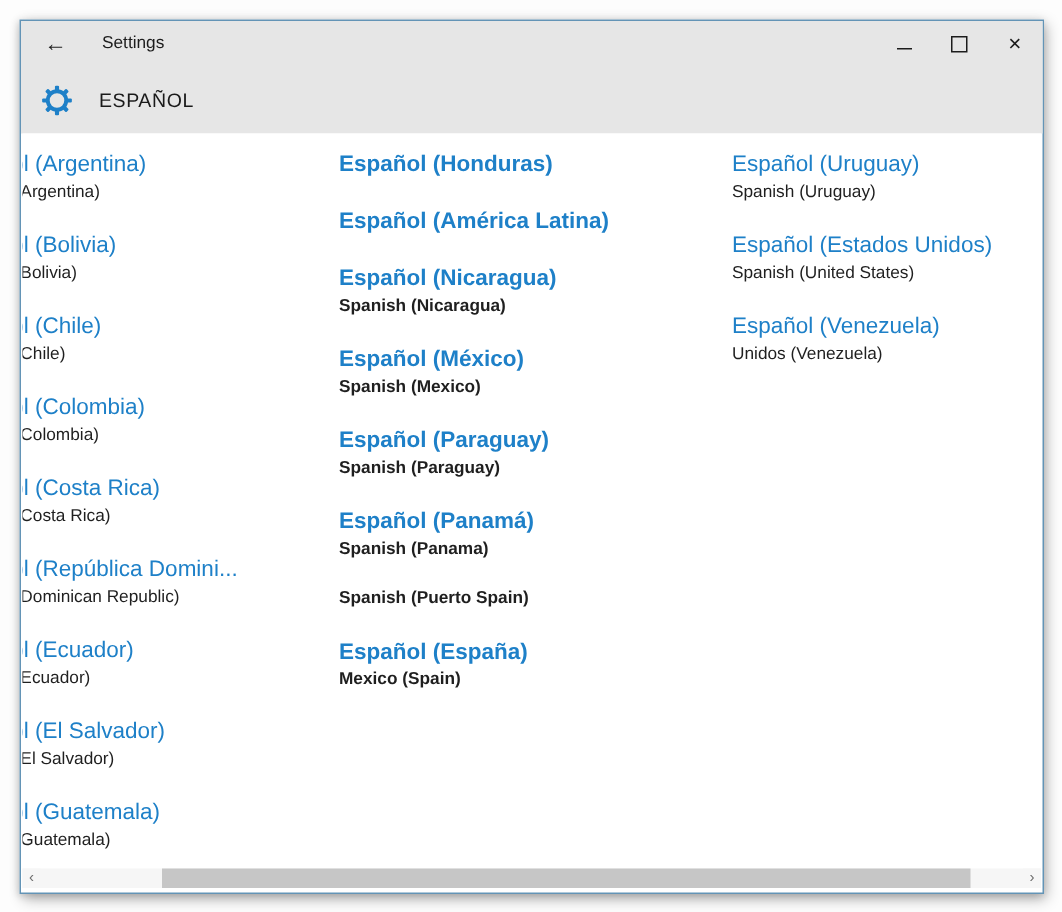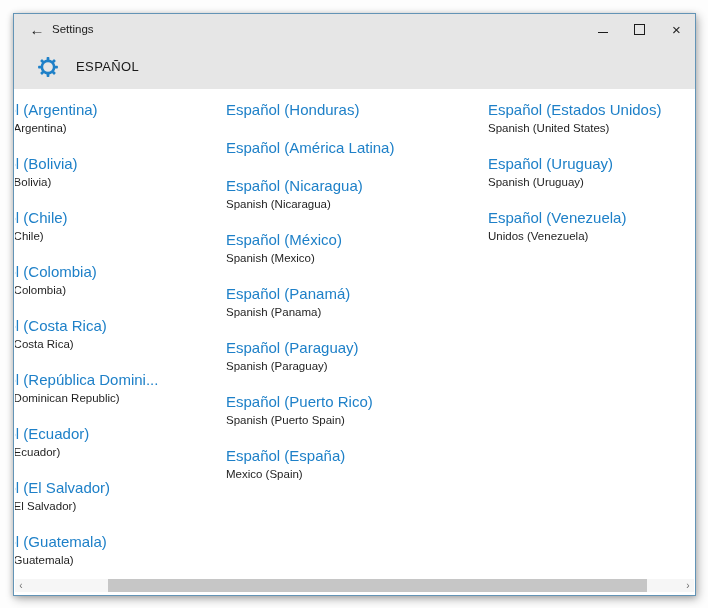--- a/index.html
+++ b/index.html
@@ -5,36 +5,36 @@
   html,body{margin:0;padding:0;background:#ffffff;width:708px;height:608px;overflow:hidden;
     font-family:"Liberation Sans","DejaVu Sans",sans-serif;-webkit-font-smoothing:antialiased;}
   .stage{position:relative;width:708px;height:608px;background:#fdfdfd;}
   .window{position:absolute;left:13px;top:13px;width:681px;height:581px;background:#fff;
     border:1px solid var(--window-border,#6394b6);box-shadow:2px 3px 9px rgba(0,0,0,.30), -1px 1px 5px rgba(0,0,0,.15);}
   
   .titlebar{position:absolute;left:0;top:0;right:0;height:30px;background:var(--chrome-bg,#e6e6e6);
     display:flex;align-items:center;}
   .back-btn{width:30px;height:100%;margin-left:8px;display:flex;align-items:center;justify-content:center;
     font-size:15px;color:#1c1c1c;cursor:pointer;}
-  .win-title{font-size:11.5px;color:#1c1c1c;}
+  .win-title{margin-left:16px;font-size:11.5px;color:#1c1c1c;}
   .controls{margin-left:auto;display:flex;height:100%;}
   .win-btn{width:37px;height:100%;display:flex;align-items:center;justify-content:center;color:#1c1c1c;}
   .glyph-min{width:10px;border-top:1.4px solid #1c1c1c;margin-top:6px;}
   .glyph-max{width:9px;height:9px;border:1.4px solid #1c1c1c;}
   .glyph-close{font-size:15px;line-height:15px;}
   
   .appheader{position:absolute;left:0;top:30px;right:0;height:45px;background:var(--chrome-bg,#e6e6e6);
-    display:flex;align-items:center;padding-left:23px;box-sizing:border-box;}
+    display:flex;align-items:center;padding-left:13px;box-sizing:border-box;}
   .gear{width:22px;height:22px;flex:0 0 auto;}
   .appname{margin-left:17px;font-size:13px;letter-spacing:.4px;color:#1a1a1a;}
   
   .content{position:absolute;left:1px;right:1px;top:75px;bottom:17px;background:#fff;overflow:hidden;}
   .col{position:absolute;top:11px;}
   .col[data-col="0"]{left:-50px;}
-  .col[data-col="1"]{left:211px;}
+  .col[data-col="1"]{left:211px;font-weight:bold;}
   .col[data-col="2"]{left:473px;}
   .lang-item{margin-bottom:18px;cursor:pointer;}
   .lang-title{font-size:15px;line-height:20px;color:var(--accent,#1e80c8);white-space:nowrap;}
   .lang-sub{font-size:11.5px;line-height:15px;margin-top:1px;color:var(--subtitle-text,#1f1f1f);white-space:nowrap;}
   
   .hscroll{position:absolute;left:1px;right:1px;bottom:3px;height:13px;background:var(--scroll-track,#f6f6f6);}
   .scroll-arrow{position:absolute;top:0;width:12px;height:13px;display:flex;align-items:center;justify-content:center;
     font-size:10px;color:#6f6f6f;background:var(--scroll-track,#f6f6f6);z-index:2;}
   .scroll-arrow.left{left:0;}
   .scroll-arrow.right{right:0;}
@@ -157,51 +157,50 @@
     <div class="lang-title">Español (Nicaragua)</div>
     <div class="lang-sub">Spanish (Nicaragua)</div>
   </div>
 
   <div class="lang-item">
     <div class="lang-title">Español (México)</div>
     <div class="lang-sub">Spanish (Mexico)</div>
   </div>
 
   <div class="lang-item">
+    <div class="lang-title">Español (Paraguay)</div>
+    <div class="lang-sub">Spanish (Paraguay)</div>
+  </div>
+
+  <div class="lang-item">
     <div class="lang-title">Español (Panamá)</div>
     <div class="lang-sub">Spanish (Panama)</div>
   </div>
 
   <div class="lang-item">
-    <div class="lang-title">Español (Paraguay)</div>
-    <div class="lang-sub">Spanish (Paraguay)</div>
-  </div>
-
-  <div class="lang-item">
-  </div>
-
-  <div class="lang-item">
-    <div class="lang-title">Español (Puerto Rico)</div>
+  </div>
+
+  <div class="lang-item">
     <div class="lang-sub">Spanish (Puerto Spain)</div>
   </div>
 
   <div class="lang-item">
     <div class="lang-title">Español (España)</div>
     <div class="lang-sub">Mexico (Spain)</div>
   </div>
 </div>
       <div class="col" data-col="2">
   <div class="lang-item">
+    <div class="lang-title">Español (Uruguay)</div>
+    <div class="lang-sub">Spanish (Uruguay)</div>
+  </div>
+
+  <div class="lang-item">
     <div class="lang-title">Español (Estados Unidos)</div>
     <div class="lang-sub">Spanish (United States)</div>
-  </div>
-
-  <div class="lang-item">
-    <div class="lang-title">Español (Uruguay)</div>
-    <div class="lang-sub">Spanish (Uruguay)</div>
   </div>
 
   <div class="lang-item">
     <div class="lang-title">Español (Venezuela)</div>
     <div class="lang-sub">Unidos (Venezuela)</div>
   </div>
 </div>
     </div>
 
     <div class="hscroll">

